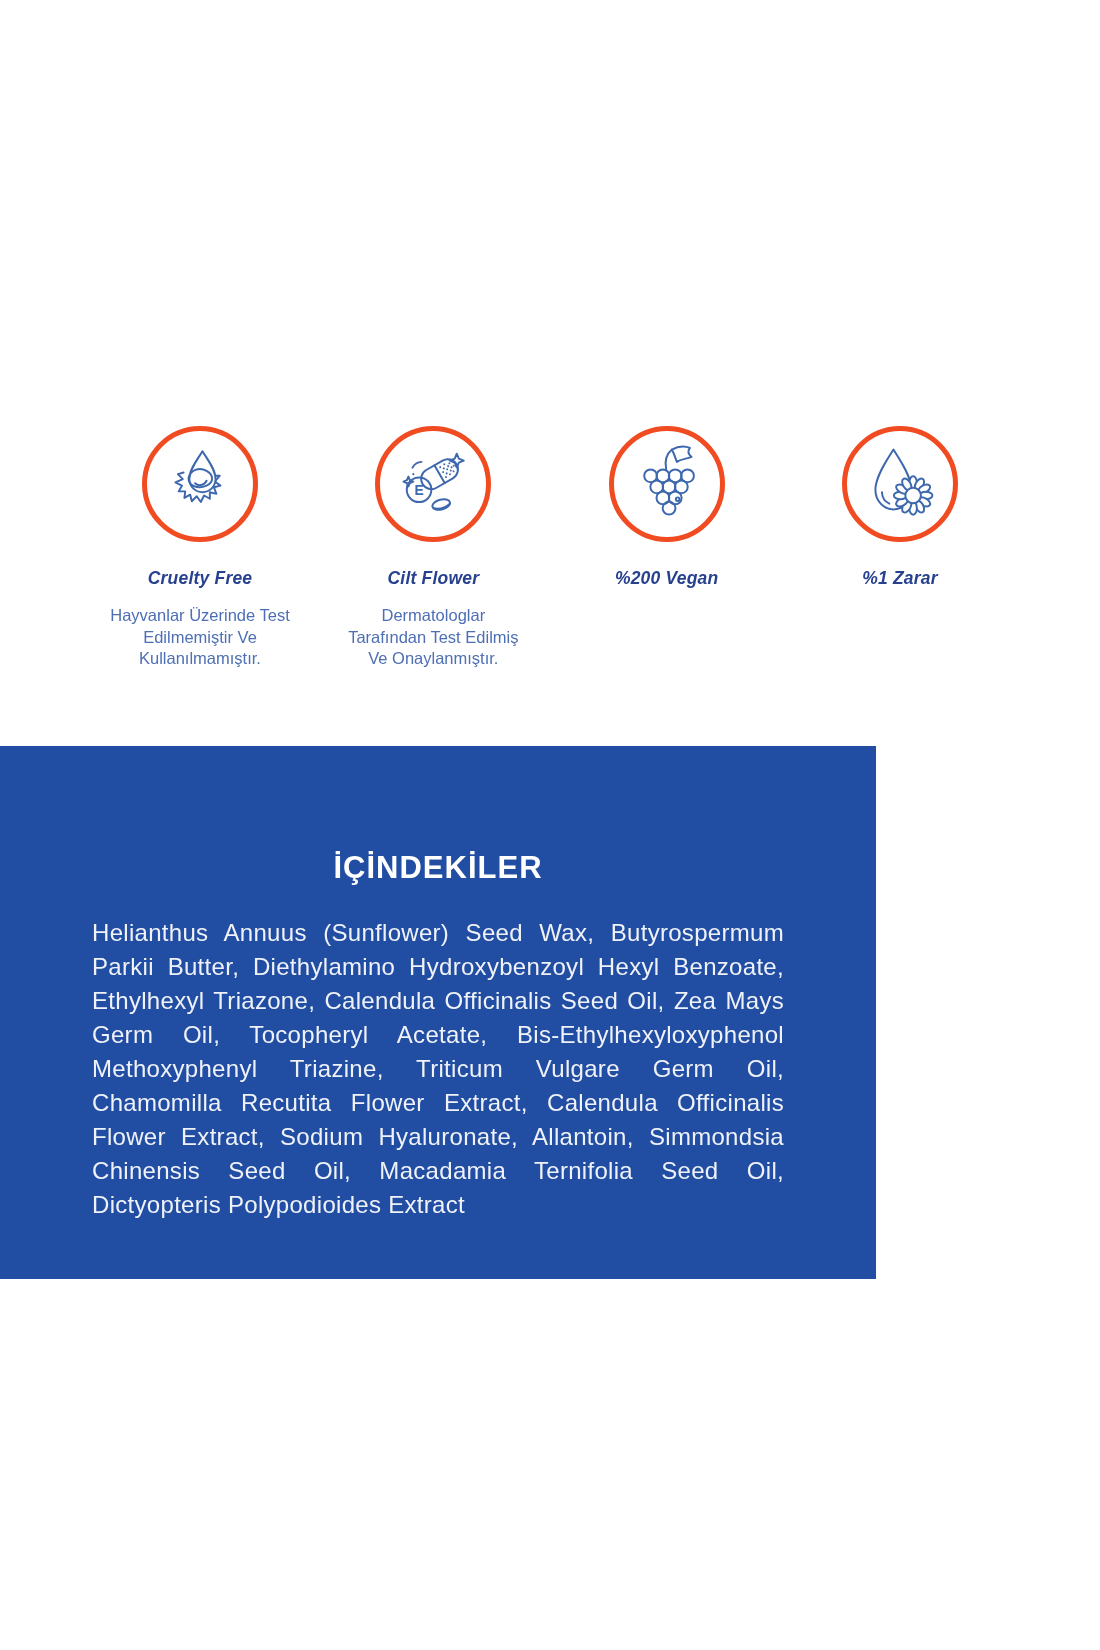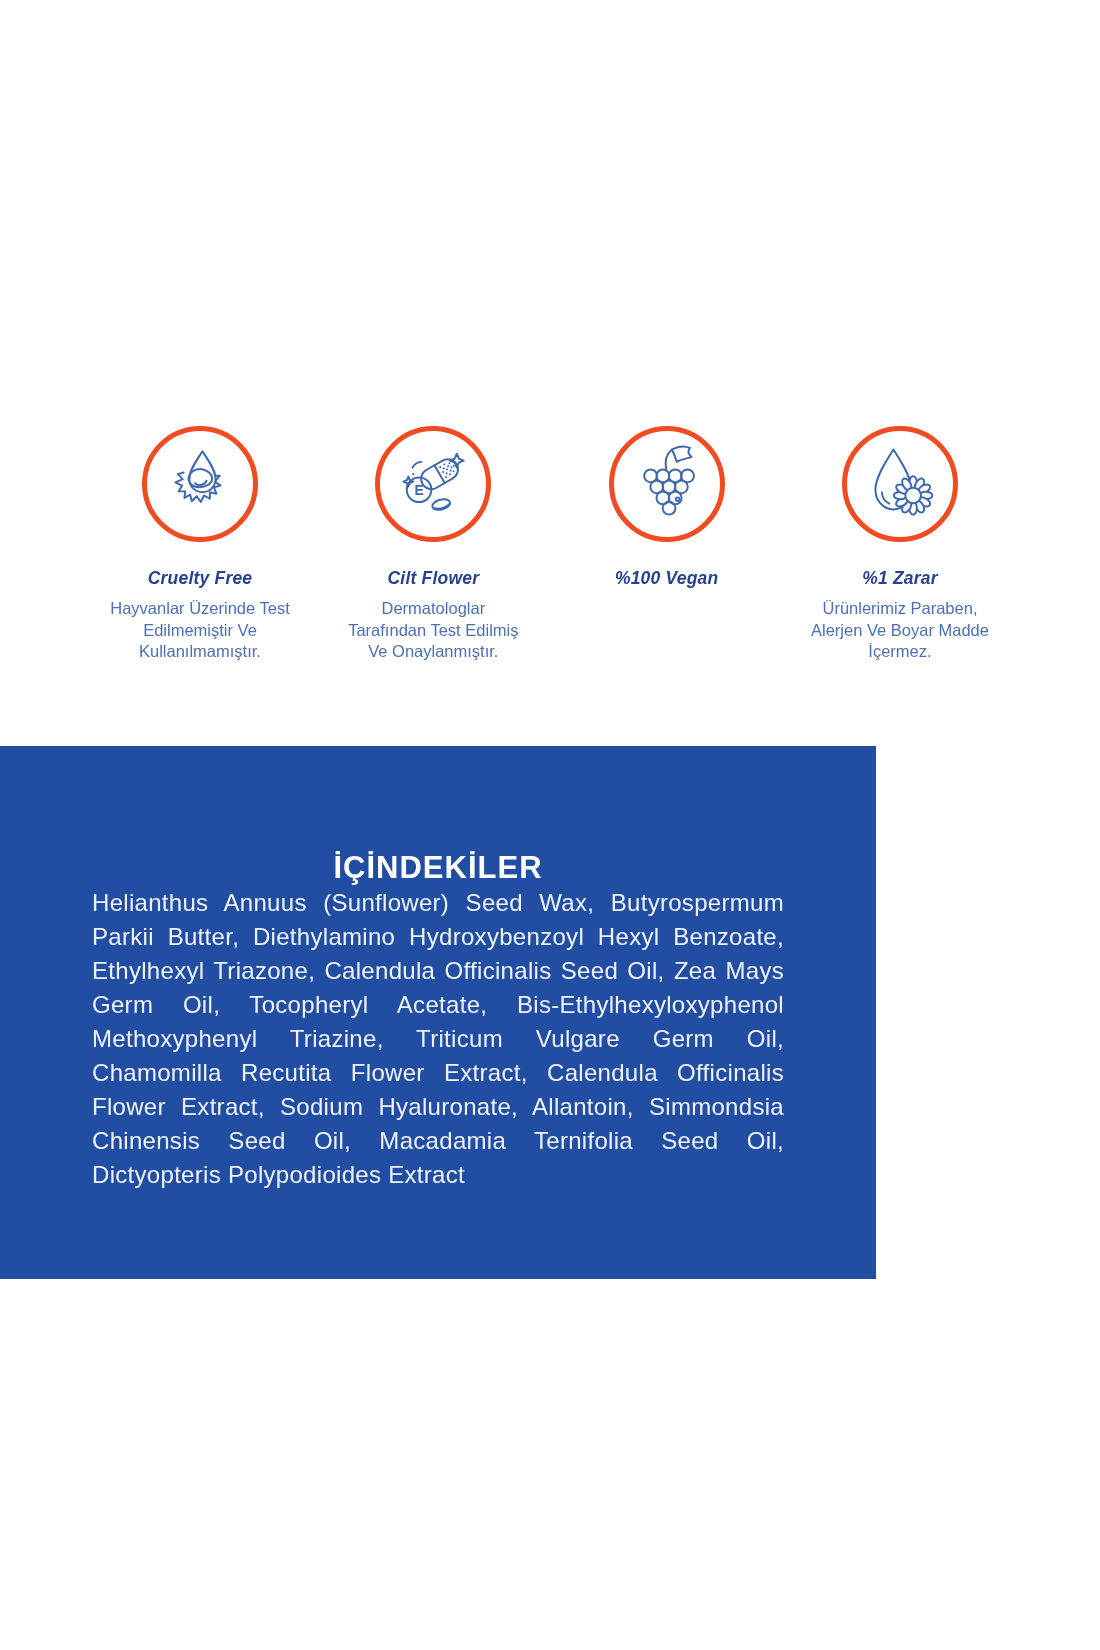--- a/index.html
+++ b/index.html
@@ -27,33 +27,33 @@
     width:116px;height:116px;border:5px solid var(--ring-orange);border-radius:50%;
     display:flex;align-items:center;justify-content:center;background:#fff;
   }
   .icon-svg{color:var(--icon-stroke-blue);display:block;}
   .feature-title{
     margin-top:26px;font-size:17.5px;font-weight:700;color:var(--feature-title-blue);
     letter-spacing:.2px;
     font-style:italic;
   }
   .feature-desc{
-    margin-top:9px;font-size:16.5px;line-height:21.5px;color:var(--feature-text-blue);
+    margin-top:16px;font-size:16.5px;line-height:21.5px;color:var(--feature-text-blue);
     white-space:pre-line;
   }
   .ingredients-panel{
     position:absolute;top:746px;left:0;width:876px;height:533px;
     background:var(--panel-background-blue);
     padding:104px 92px 0;
   }
   .ingredients-title{
     text-align:center;color:#fff;font-size:31px;font-weight:700;letter-spacing:1px;
   }
   .ingredients-text{
-    color:var(--panel-text-white);
+    margin-top:30px;color:var(--panel-text-white);
     font-size:24px;line-height:34px;letter-spacing:.3px;
     text-align:justify;text-align-last:left;
   }
 </style>
 </head>
 <body>
 
 <div class="features">
 
   <div class="feature-card">
@@ -123,21 +123,21 @@
           <circle cx="75" cy="40" r="7.8"></circle>
         <circle cx="37.5" cy="53.5" r="7.8"></circle>
           <circle cx="52.5" cy="53.5" r="7.8"></circle>
           <circle cx="67.5" cy="53.5" r="7.8"></circle>
         <circle cx="45" cy="67" r="7.8"></circle>
           <circle cx="60" cy="67" r="7.8"></circle>
         <circle cx="52.5" cy="79.5" r="7.8"></circle>
         <circle cx="63" cy="68.5" r="2.2"></circle>
       </svg>
     </div>
-    <div class="feature-title">%100 Vegan</div>
+    <div class="feature-title">%200 Vegan</div>
   </div>
 
   <div class="feature-card">
     <div class="feature-circle">
       <svg class="icon-svg" width="82" height="82" viewBox="0 0 100 100" fill="none" stroke="currentColor" stroke-width="2.4" stroke-linecap="round" stroke-linejoin="round">
         <path d="M42 8 C36 18 20 40 20 57 a22 24 0 0 0 44 0 C64 40 48 18 42 8 Z"></path>
         <path d="M28 60 a15 16 0 0 0 9 14"></path>
         <g fill="#fff">
           <ellipse cx="66" cy="48.5" rx="4.6" ry="8"></ellipse>
           <ellipse cx="66" cy="48.5" rx="4.6" ry="8" transform="rotate(30 66 64)"></ellipse>
@@ -149,23 +149,20 @@
           <ellipse cx="66" cy="48.5" rx="4.6" ry="8" transform="rotate(210 66 64)"></ellipse>
           <ellipse cx="66" cy="48.5" rx="4.6" ry="8" transform="rotate(240 66 64)"></ellipse>
           <ellipse cx="66" cy="48.5" rx="4.6" ry="8" transform="rotate(270 66 64)"></ellipse>
           <ellipse cx="66" cy="48.5" rx="4.6" ry="8" transform="rotate(300 66 64)"></ellipse>
           <ellipse cx="66" cy="48.5" rx="4.6" ry="8" transform="rotate(330 66 64)"></ellipse>
           <circle cx="66" cy="64" r="9.5"></circle>
         </g>
       </svg>
     </div>
     <div class="feature-title">%1 Zarar</div>
-    <div class="feature-desc">Ürünlerimiz Paraben,
-Alerjen Ve Boyar Madde
-İçermez.</div>
   </div>
 
 </div>
 
 <div class="ingredients-panel">
   <div class="ingredients-title">İÇİNDEKİLER</div>
   <div class="ingredients-text">Helianthus Annuus (Sunflower) Seed Wax, Butyrospermum Parkii Butter, Diethylamino Hydroxybenzoyl Hexyl Benzoate, Ethylhexyl Triazone, Calendula Officinalis Seed Oil, Zea Mays Germ Oil, Tocopheryl Acetate, Bis-Ethylhexyloxyphenol Methoxyphenyl Triazine, Triticum Vulgare Germ Oil, Chamomilla Recutita Flower Extract, Calendula Officinalis Flower Extract, Sodium Hyaluronate, Allantoin, Simmondsia Chinensis Seed Oil, Macadamia Ternifolia Seed Oil, Dictyopteris Polypodioides Extract</div>
 </div>
 
 </body></html>

